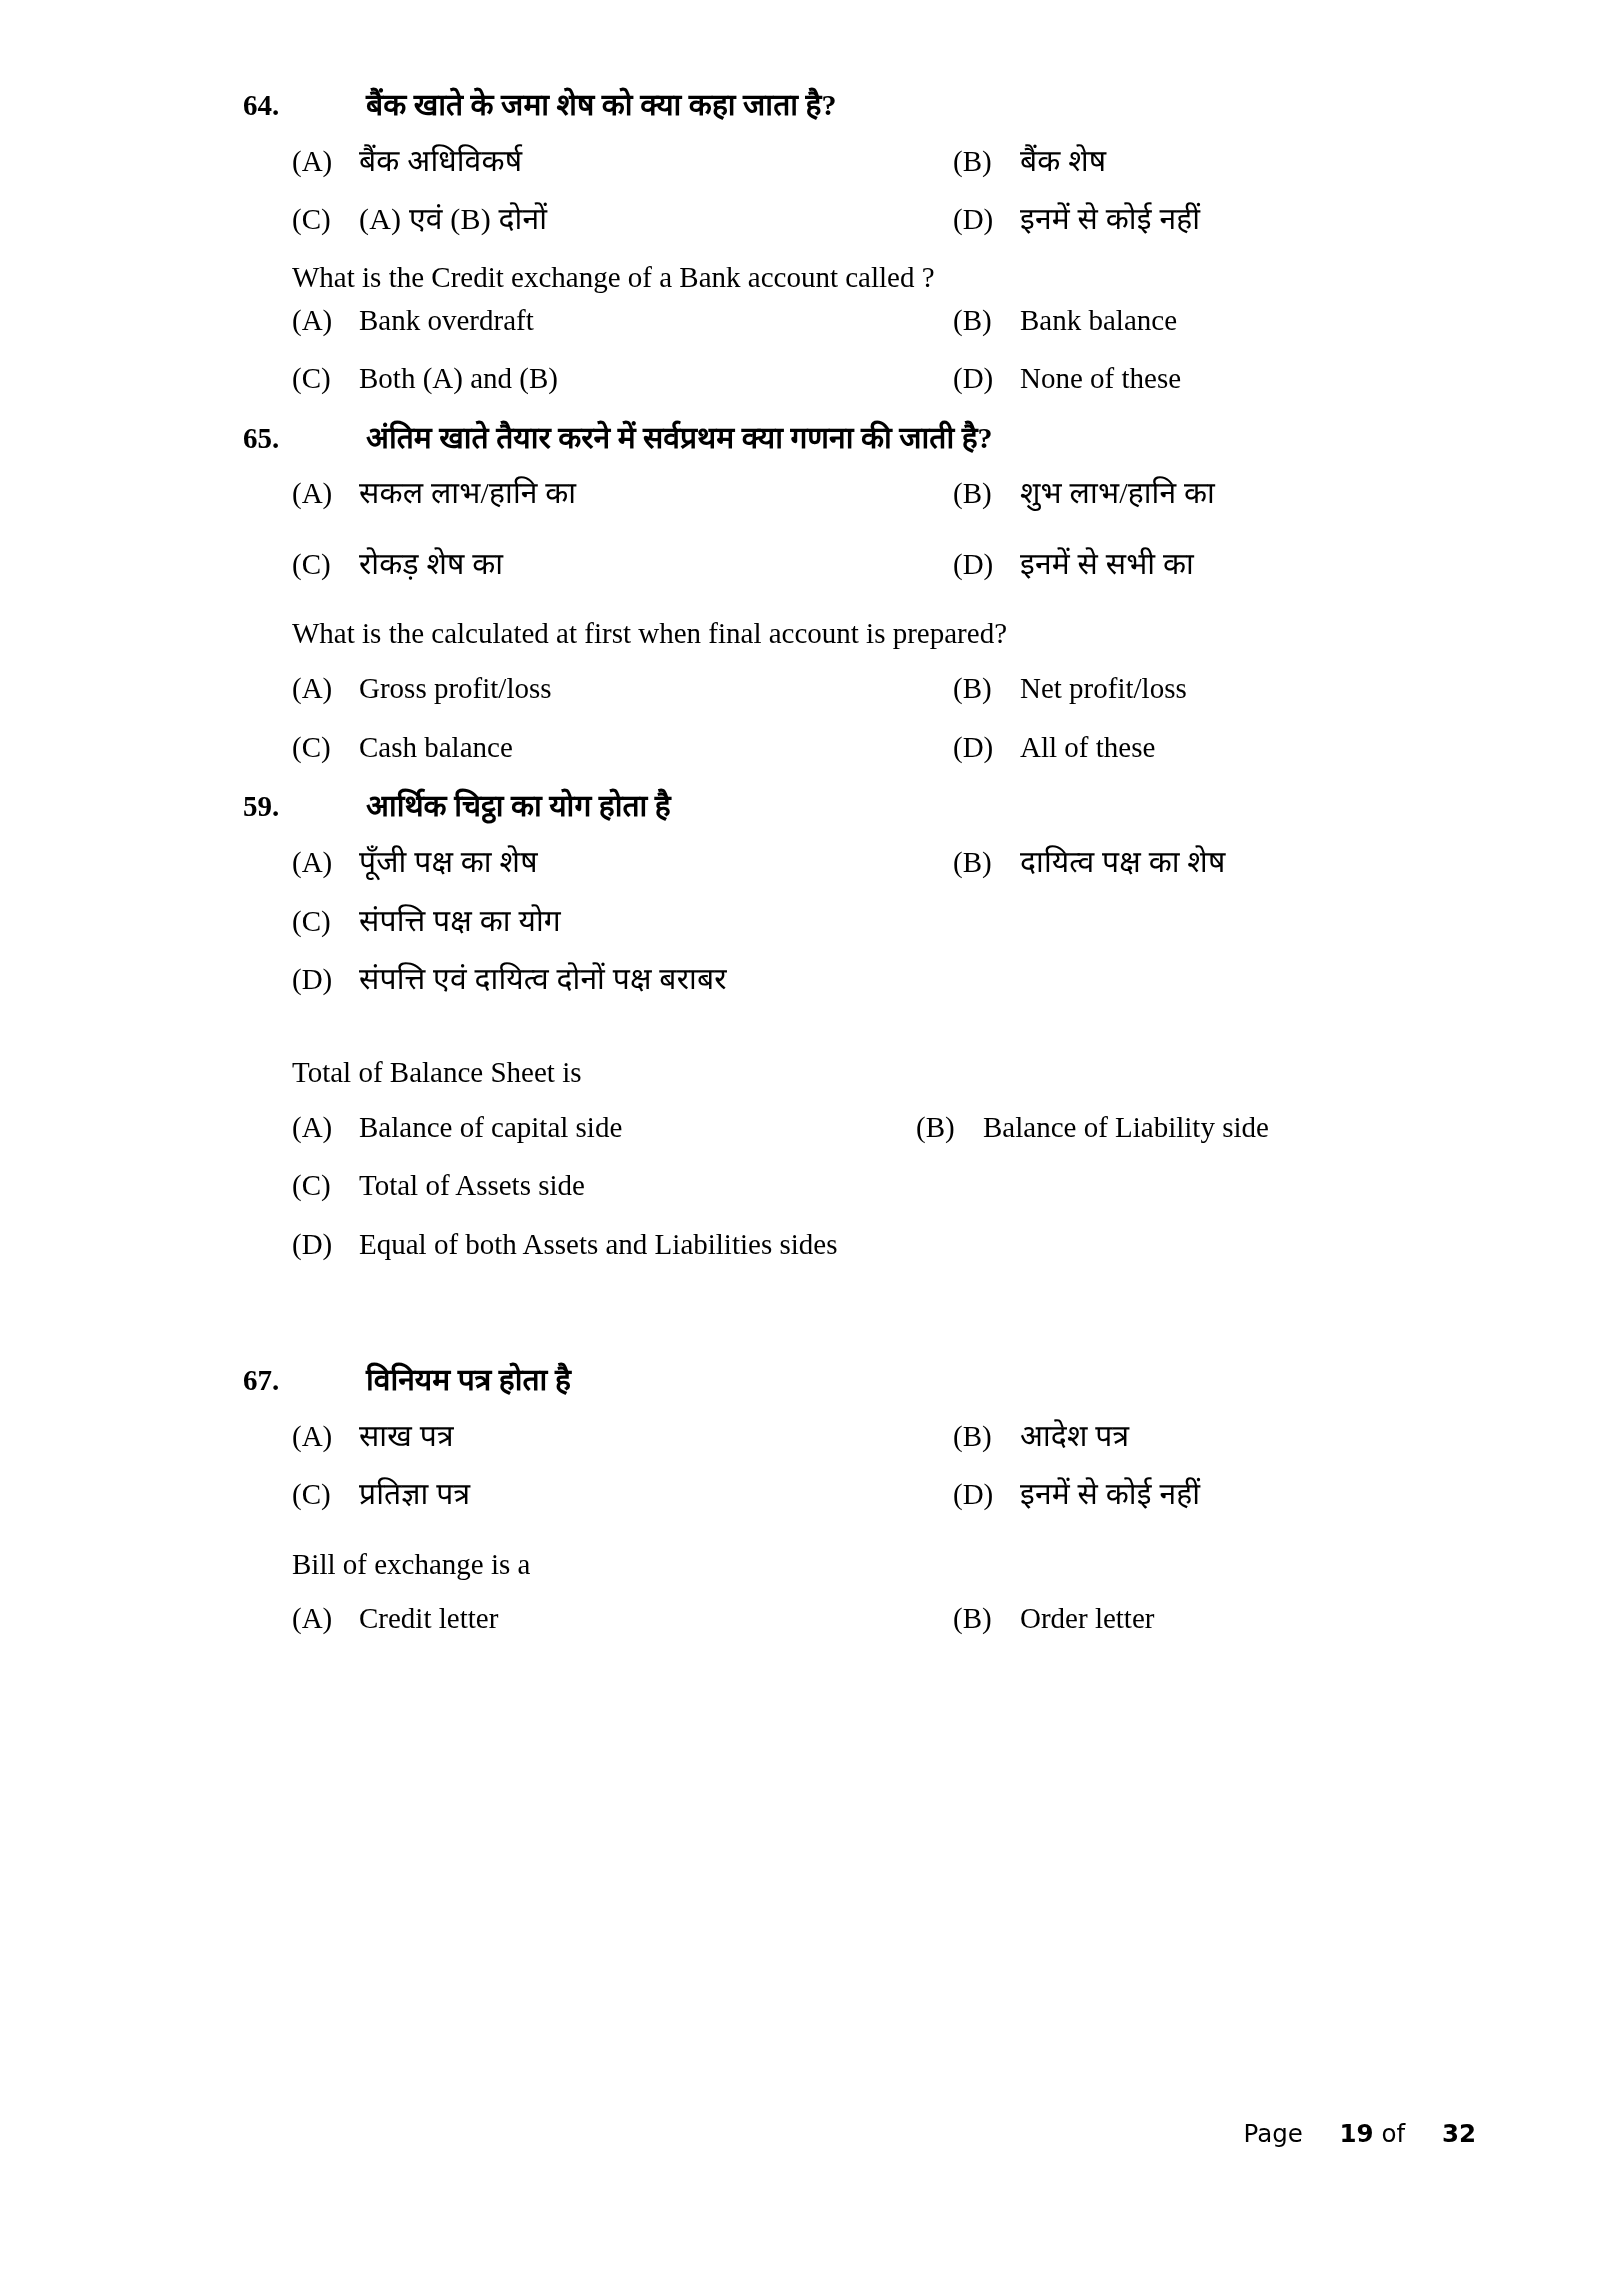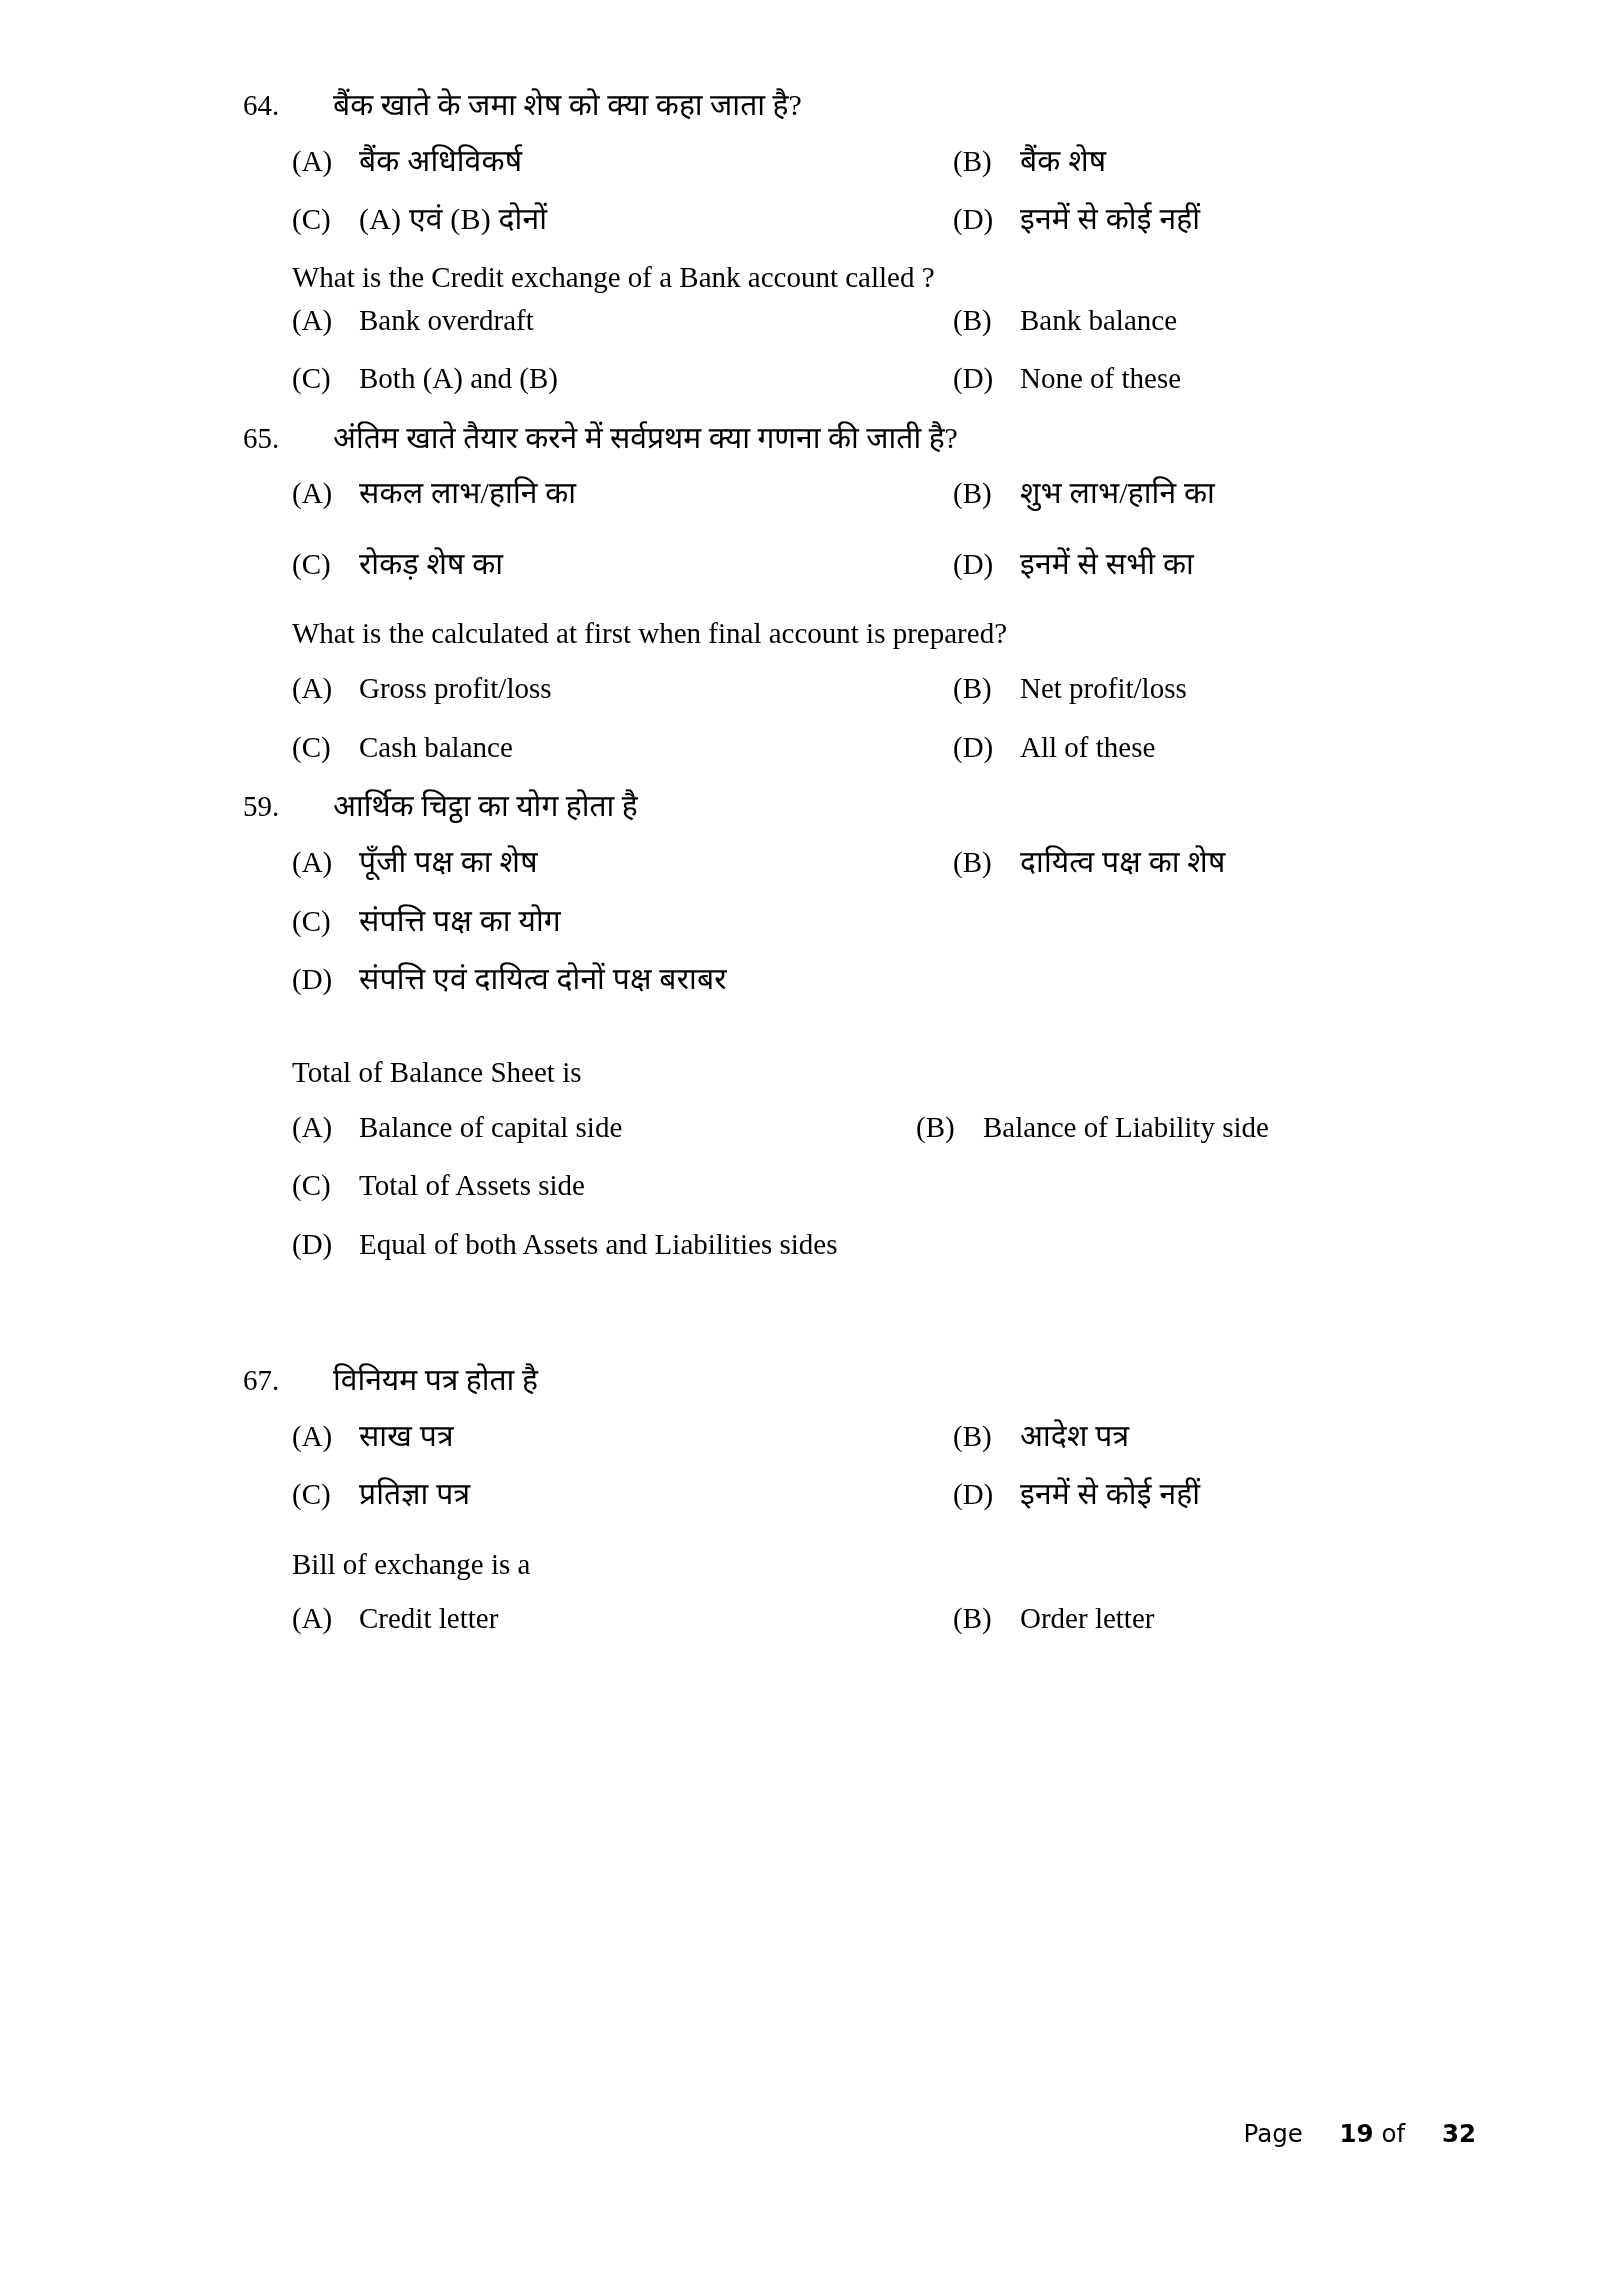--- a/index.html
+++ b/index.html
@@ -32,30 +32,32 @@
     position: relative;
     width: 1621px;
   }
 
   
   .stem {
     position: relative;
     display: flex;
     align-items: baseline;
     padding-left: 243px;
+    font-weight: bold;
   }
   .q-num {
     width: 90px;
     flex: 0 0 90px;
     font-size: 29px;
     line-height: 1.0;
   }
   .q-text {
     font-size: 29px;
     line-height: 1.0;
+    margin-left: 33px;
   }
 
   
   .stem-en {
     padding-left: 292px;
     font-size: 29px;
     line-height: 1.0;
   }
 
   

